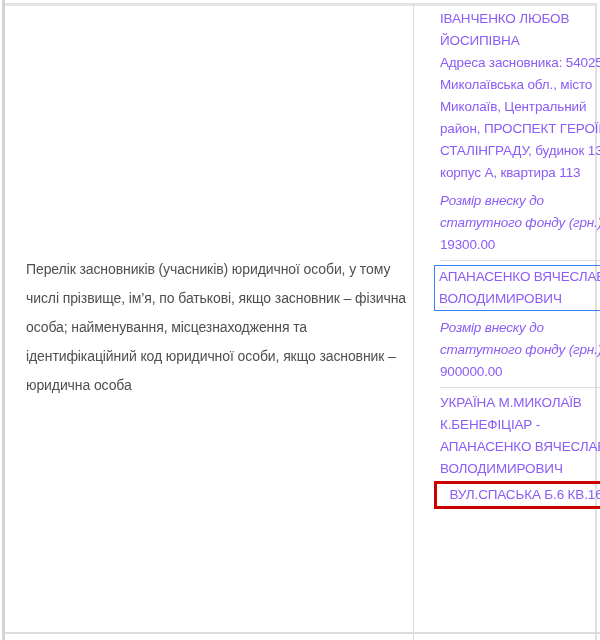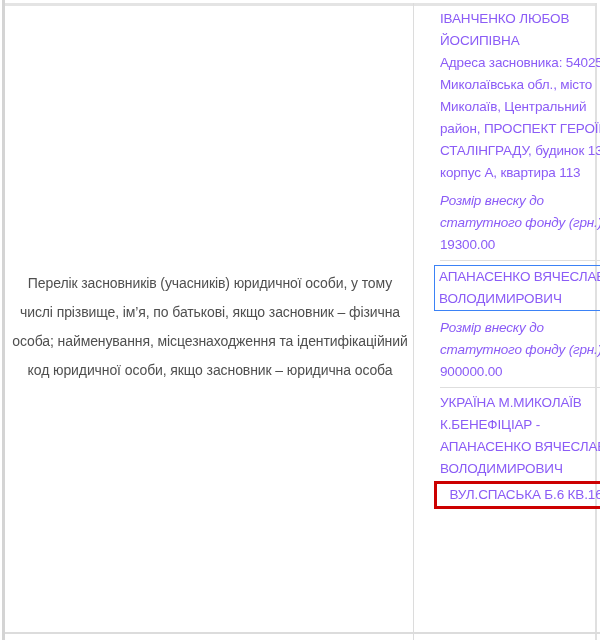--- a/index.html
+++ b/index.html
@@ -24,27 +24,26 @@
   .label-cell {
     position: absolute;
     left: 6px; top: 6px;
     width: 405px; height: 624px;
     display: flex;
     align-items: center;
   }
   .label-cell p {
     position: relative;
     top: 9px;
-    padding-left: 5px;
+    padding-left: 20px;
     padding-right: 2px;
     font-size: 14px;
     line-height: 29px;
     letter-spacing: -0.1px;
     color: #4f4f4f;
-    text-align: center;
   }
 
   
   .value-cell {
     position: absolute;
     left: 434px; top: 6px;
     width: 181px;
     padding: 2px 4px 0 6px;
     font-size: 13.5px;
     line-height: 22px;

